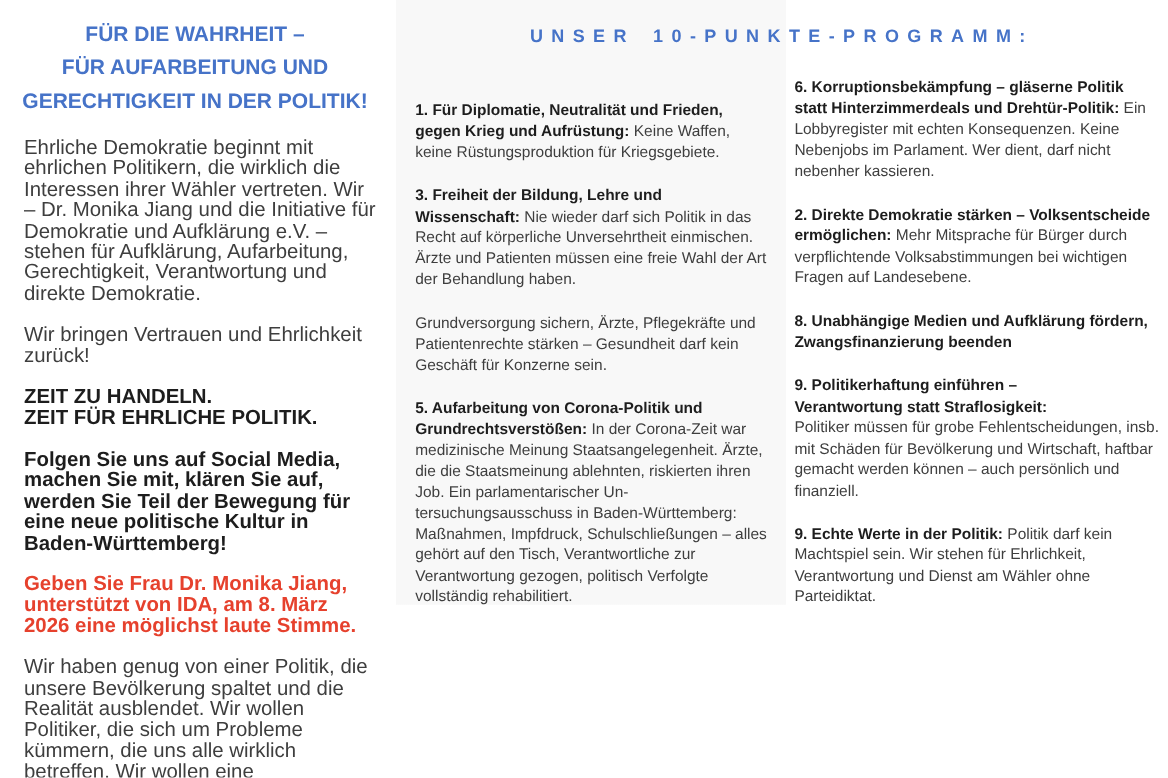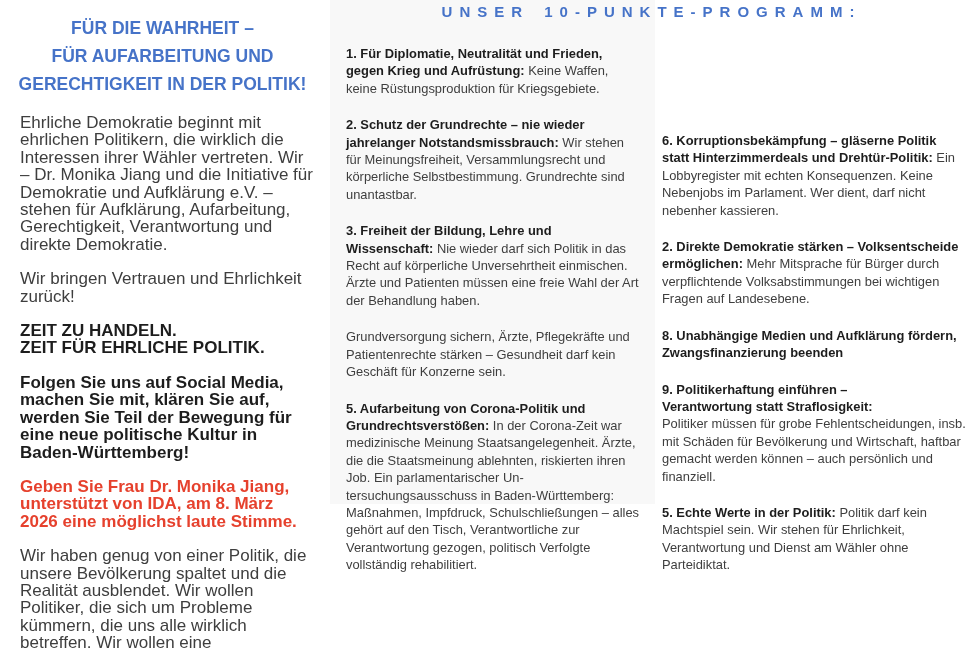--- a/index.html
+++ b/index.html
@@ -17,21 +17,21 @@
   }
   .col-left{width:330px;box-sizing:border-box;padding:12px 17px 0 12px;}
   .left-title{
     font-size:17.5px;line-height:28px;font-weight:bold;text-align:center;
     white-space:pre-line;margin:2px 0 16px 0;color:#4673c8;
   }
   .body{font-size:17px;line-height:17.4px;margin:0 0 17px 8px;}
   .bold{font-weight:bold;color:#1d1d1d;}
   .red{color:#e6412d;}
   .pre{white-space:pre-line;}
-  .col-program{flex:1;box-sizing:border-box;}
+  .col-program{flex:1;box-sizing:border-box;margin-top:19px;}
   .program-heading{
     font-size:15px;font-weight:bold;letter-spacing:7px;word-spacing:4px;
     text-align:center;color:#4673c8;margin:3px 0 25px 0;
   }
   .program-cols{display:flex;align-items:flex-end;}
   .col-mid{width:325px;box-sizing:border-box;padding:0 13px 0 16px;}
   .col-right{width:318px;box-sizing:border-box;padding:0 6px 0 7px;}
   .point{font-size:12.9px;line-height:17.4px;margin:0 0 19px 0;}
   .point strong{color:#1d1d1d;white-space:pre-line;}
   .point strong.block{display:block;}
@@ -54,31 +54,30 @@
     <p class="body">Wir haben genug von einer Politik, die unsere Bevölkerung spaltet und die Realität ausblendet. Wir wollen Politiker, die sich um Probleme kümmern, die uns alle wirklich betreffen. Wir wollen eine lösungsorientierte Politik, die sich den realen Herausforderungen unserer Gesellschaft stellt, statt sich mit Scheinproblemen zu befassen.</p>
   </aside>
 
   <section class="col-program">
     <h2 class="program-heading">UNSER 10-PUNKTE-PROGRAMM:</h2>
 
     <div class="program-cols">
 
       <div class="col-mid">
         <p class="point"><strong>1. Für Diplomatie, Neutralität und Frieden, gegen Krieg und Aufrüstung:</strong> <span>Keine Waffen, keine Rüstungsproduktion für Kriegsgebiete.</span></p>
-        <p class="point"><strong>2. Schutz der Grundrechte – nie wieder jahrelanger Notstandsmissbrauch:</strong> <span>Wir stehen für Meinungsfreiheit, Versammlungs­recht und körperliche Selbstbestimmung. Grundrechte sind unantastbar.</span></p>
         <p class="point"><strong>3. Freiheit der Bildung, Lehre und Wissenschaft:</strong> <span>Nie wieder darf sich Politik in das Recht auf körperliche Unversehrtheit ein­mischen. Ärzte und Patienten müssen eine freie Wahl der Art der Behandlung haben.</span></p>
         <p class="point"> <span>Grundversorgung sichern, Ärzte, Pflegekräfte und Patientenrechte stärken – Gesundheit darf kein Geschäft für Konzerne sein.</span></p>
         <p class="point"><strong>5. Aufarbeitung von Corona-Politik und Grundrechtsverstößen:</strong> <span>In der Corona-Zeit war medizinische Meinung Staatsangelegen­heit. Ärzte, die die Staatsmeinung ablehnten, riskierten ihren Job. Ein parlamentarischer Un­tersuchungsausschuss in Baden-Württemberg: Maßnahmen, Impfdruck, Schulschließungen – alles gehört auf den Tisch, Verantwortliche zur Verantwortung gezogen, politisch Verfolgte vollständig rehabilitiert.</span></p>
       </div>
 
       <div class="col-right">
         <p class="point"><strong>6. Korruptionsbekämpfung – gläserne Politik statt Hinterzimmerdeals und Drehtür-Politik:</strong> <span>Ein Lobbyregister mit echten Konsequenzen. Keine Nebenjobs im Parlament. Wer dient, darf nicht nebenher kassieren.</span></p>
         <p class="point"><strong>2. Direkte Demokratie stärken – Volksent­scheide ermöglichen:</strong> <span>Mehr Mitsprache für Bürger durch verpflichtende Volksabstim­mungen bei wichtigen Fragen auf Landes­ebene.</span></p>
         <p class="point"><strong class="block">8. Unabhängige Medien und Aufklärung fördern, Zwangsfinanzierung beenden</strong> </p>
         <p class="point"><strong class="block">9. Politikerhaftung einführen –
 Verantwortung statt Straflosigkeit:</strong> <span>Politiker müssen für grobe Fehlentschei­dungen, insb. mit Schäden für Bevölkerung und Wirtschaft, haftbar gemacht werden können – auch persönlich und finanziell.</span></p>
-        <p class="point"><strong>5. Echte Werte in der Politik:</strong> <span>Politik darf kein Machtspiel sein. Wir stehen für Ehrlich­keit, Verantwortung und Dienst am Wähler ohne Parteidiktat.</span></p>
+        <p class="point"><strong>9. Echte Werte in der Politik:</strong> <span>Politik darf kein Machtspiel sein. Wir stehen für Ehrlich­keit, Verantwortung und Dienst am Wähler ohne Parteidiktat.</span></p>
       </div>
 
     </div>
   </section>
 
 </div>
 
 </body></html>

